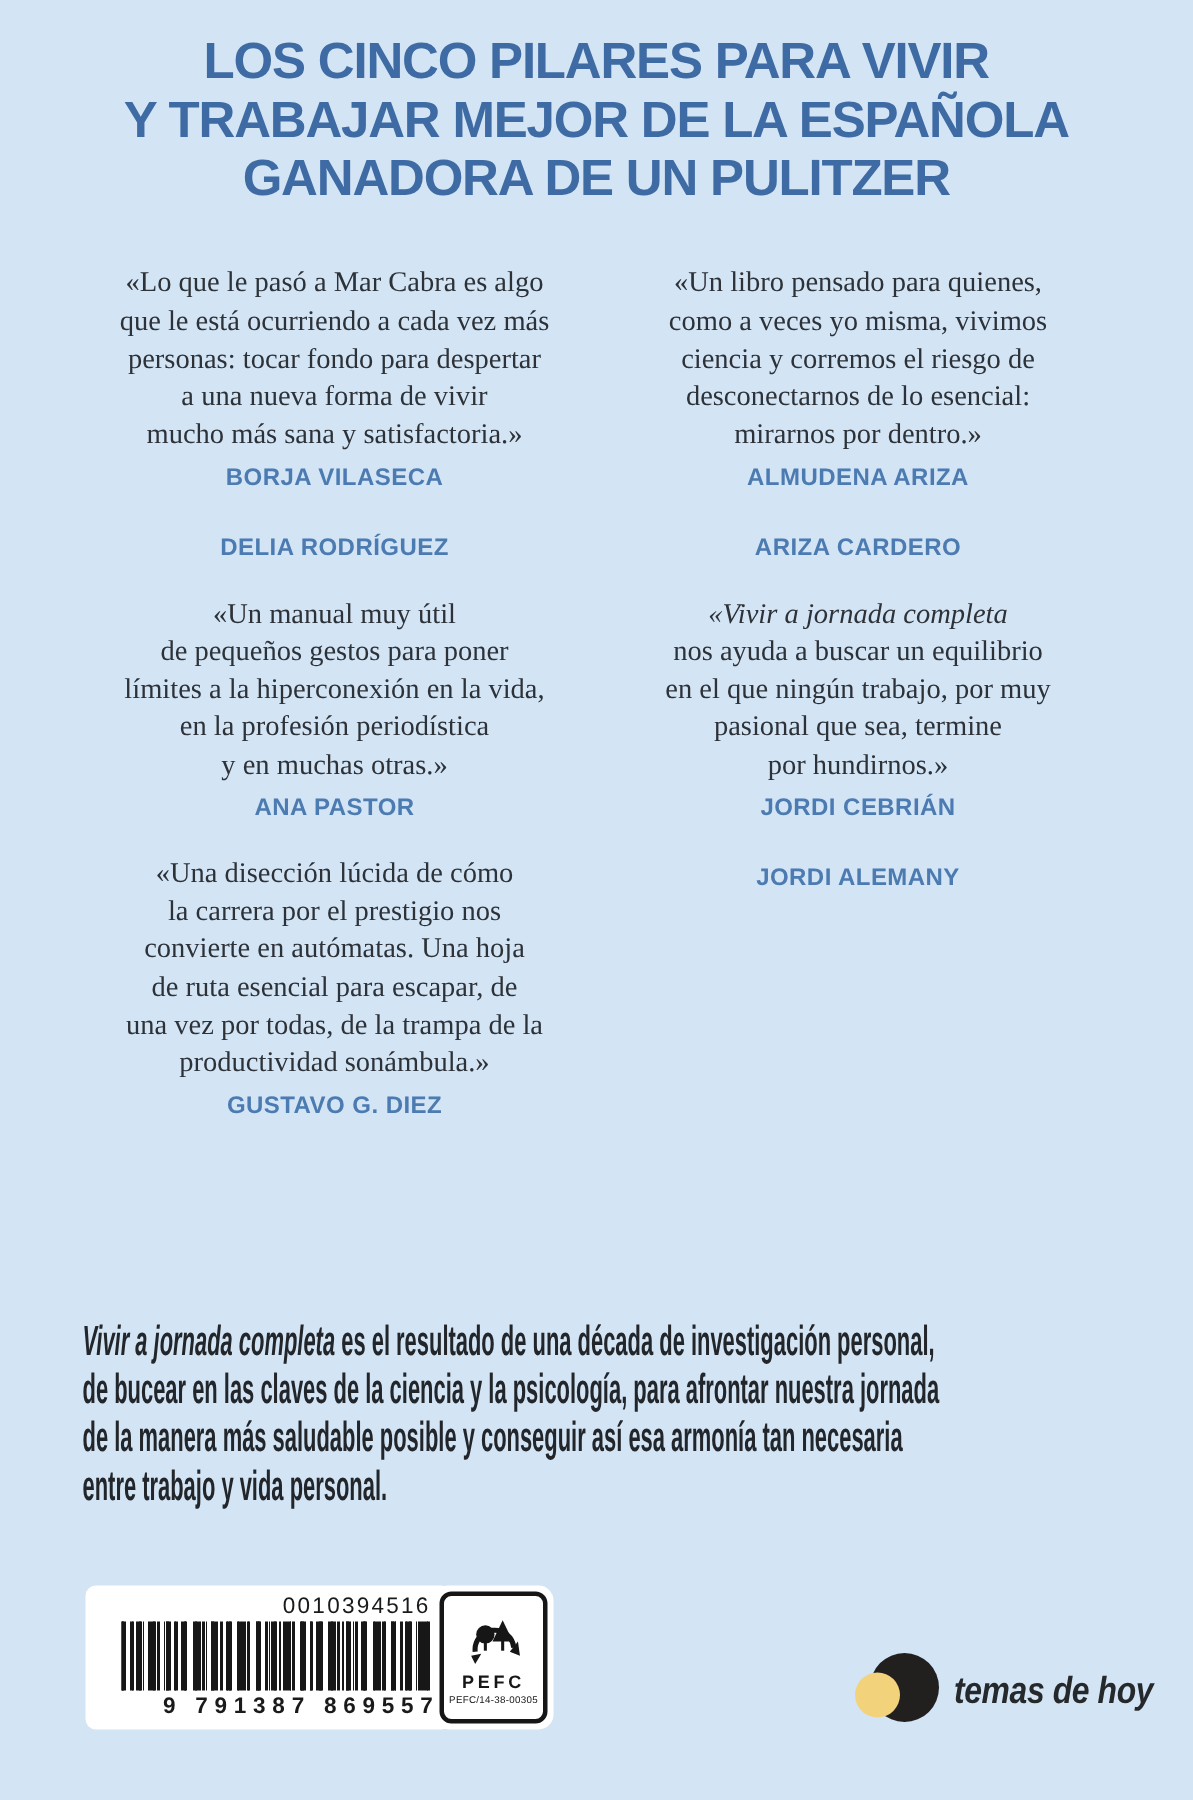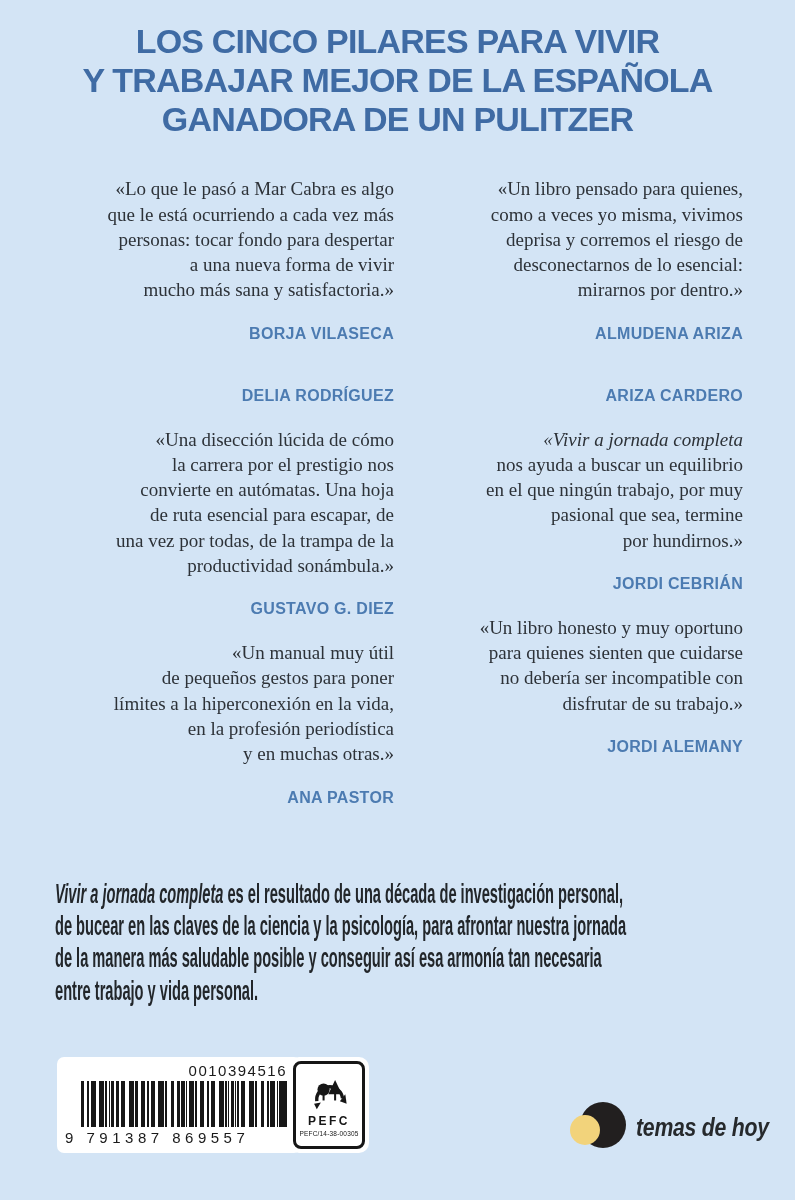--- a/index.html
+++ b/index.html
@@ -27,31 +27,31 @@
     justify-content:space-between;
     padding:0 52px;
     margin-top:38px;
   }
   .col {
     width:342px;
     display:flex;
     flex-direction:column;
     gap:22px;
   }
-  .quote-block { text-align:right; }
+  .quote-block { text-align:center; }
   .quote {
     font-family:"Liberation Serif", serif;
     font-size:19px;
     line-height:1.33;
     color:#2d3238;
     white-space:pre-line;
   }
   .quote .it { font-style:italic; }
   .author {
-    margin-top:22px;
+    margin-top:7px;
     font-weight:700;
     font-size:16px;
     letter-spacing:0.3px;
     color:#4c7bb1;
   }
   
   .summary {
     position:absolute;
     top:878px; left:55px;
     width:1340px;
@@ -88,22 +88,23 @@
     background:
       repeating-linear-gradient(90deg,#171717 0 2px,transparent 2px 6px),
       repeating-linear-gradient(90deg,#171717 0 3px,transparent 3px 10px),
       repeating-linear-gradient(90deg,#171717 0 1px,transparent 1px 7px);
   }
   .barcode-digits {
     margin-top:2px;
     font-size:15px;
     letter-spacing:4.5px;
     color:#1a1a1a;
-    text-align:left;
+    text-align:right;
     white-space:nowrap;
+    font-weight:bold;
   }
   
   .pefc-box {
     position:absolute;
     left:289px; top:1057px;
     width:80px; height:96px;
     background:#ffffff;
     border-radius:10px;
     padding:4px;
   }
@@ -176,65 +177,61 @@
     <figure class="quote-block">
       <blockquote class="quote">«Lo que le pasó a Mar Cabra es algo
 que le está ocurriendo a cada vez más
 personas: tocar fondo para despertar
 a una nueva forma de vivir
 mucho más sana y satisfactoria.»</blockquote>
       <figcaption class="author">BORJA VILASECA</figcaption>
     </figure>
     <figure class="quote-block">
       <figcaption class="author">DELIA RODRÍGUEZ</figcaption>
+    </figure>
+    <figure class="quote-block">
+      <blockquote class="quote">«Un manual muy útil
+de pequeños gestos para poner
+límites a la hiperconexión en la vida,
+en la profesión periodística
+y en muchas otras.»</blockquote>
+      <figcaption class="author">ANA PASTOR</figcaption>
     </figure>
     <figure class="quote-block">
       <blockquote class="quote">«Una disección lúcida de cómo
 la carrera por el prestigio nos
 convierte en autómatas. Una hoja
 de ruta esencial para escapar, de
 una vez por todas, de la trampa de la
 productividad sonámbula.»</blockquote>
       <figcaption class="author">GUSTAVO G. DIEZ</figcaption>
     </figure>
-    <figure class="quote-block">
-      <blockquote class="quote">«Un manual muy útil
-de pequeños gestos para poner
-límites a la hiperconexión en la vida,
-en la profesión periodística
-y en muchas otras.»</blockquote>
-      <figcaption class="author">ANA PASTOR</figcaption>
-    </figure>
   </div>
 
   <div class="col">
     <figure class="quote-block">
       <blockquote class="quote">«Un libro pensado para quienes,
 como a veces yo misma, vivimos
-deprisa y corremos el riesgo de
+ciencia y corremos el riesgo de
 desconectarnos de lo esencial:
 mirarnos por dentro.»</blockquote>
       <figcaption class="author">ALMUDENA ARIZA</figcaption>
     </figure>
     <figure class="quote-block">
       <figcaption class="author">ARIZA CARDERO</figcaption>
     </figure>
     <figure class="quote-block">
       <blockquote class="quote"><span class="it">«Vivir a jornada completa</span><span>
 nos ayuda a buscar un equilibrio
 en el que ningún trabajo, por muy
 pasional que sea, termine
 por hundirnos.»</span></blockquote>
       <figcaption class="author">JORDI CEBRIÁN</figcaption>
     </figure>
     <figure class="quote-block">
-      <blockquote class="quote">«Un libro honesto y muy oportuno
-para quienes sienten que cuidarse
-no debería ser incompatible con
-disfrutar de su trabajo.»</blockquote>
       <figcaption class="author">JORDI ALEMANY</figcaption>
     </figure>
   </div>
 </main>
 
 <p class="summary"><span class="it">Vivir a jornada completa</span><span> es el resultado de una década de investigación personal,
 de bucear en las claves de la ciencia y la psicología, para afrontar nuestra jornada
 de la manera más saludable posible y conseguir así esa armonía tan necesaria
 entre trabajo y vida personal.</span></p>
 

